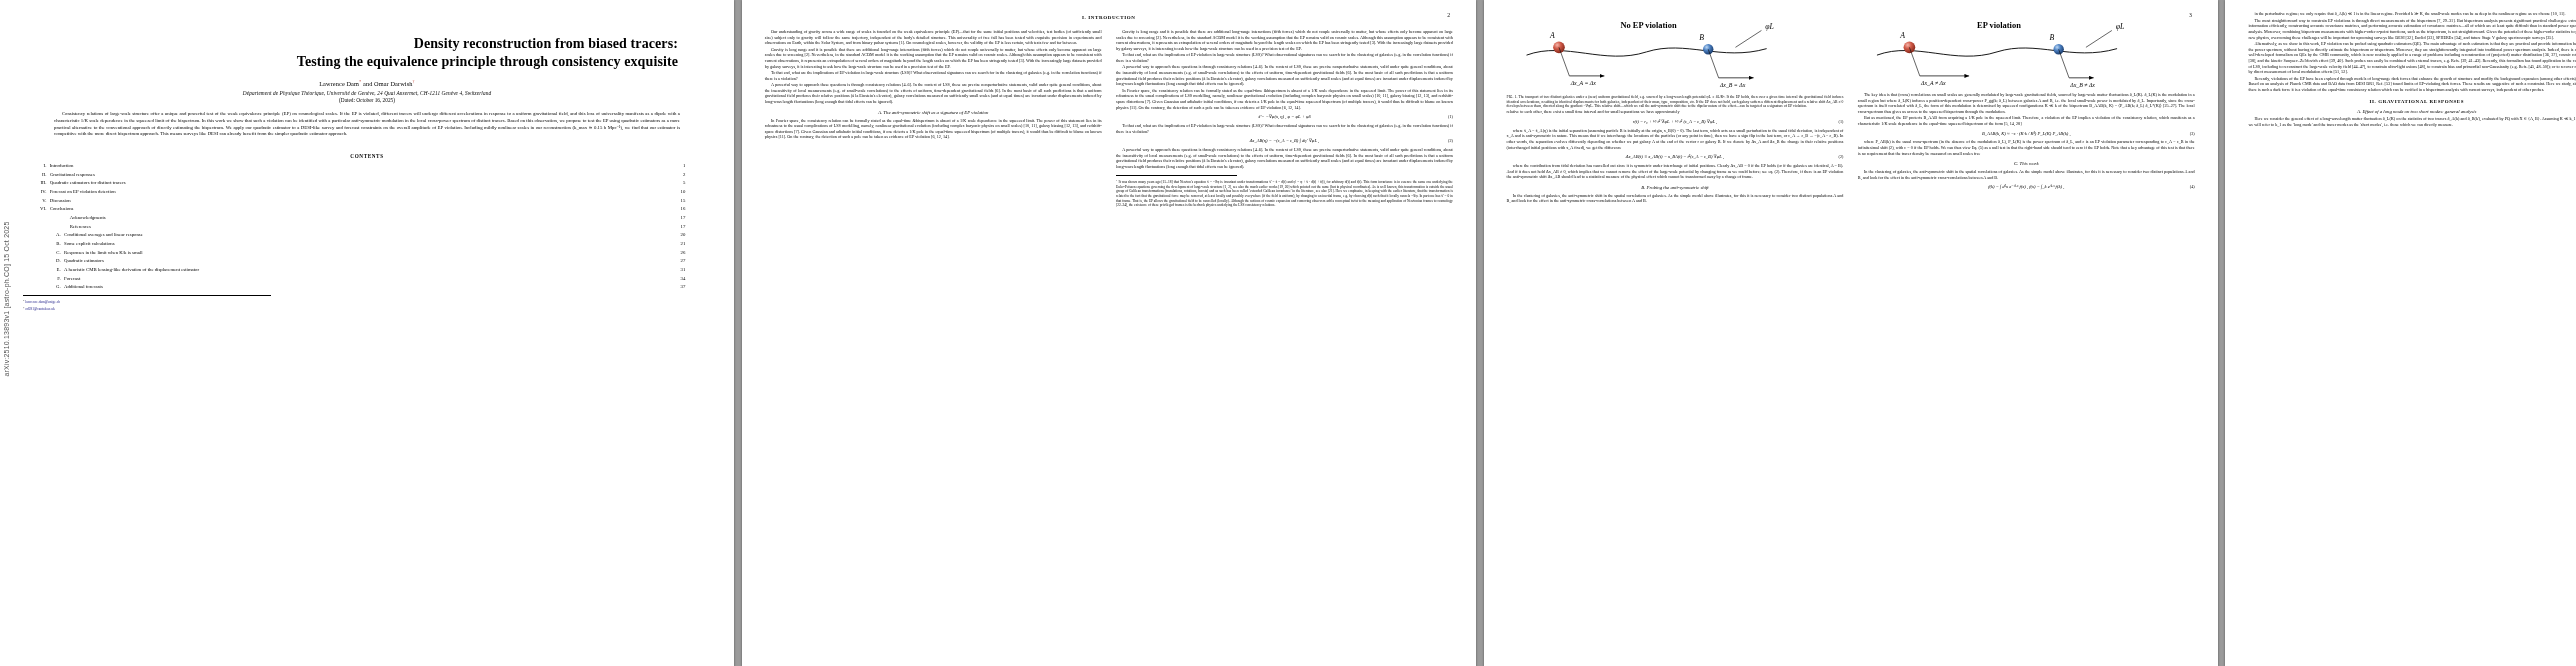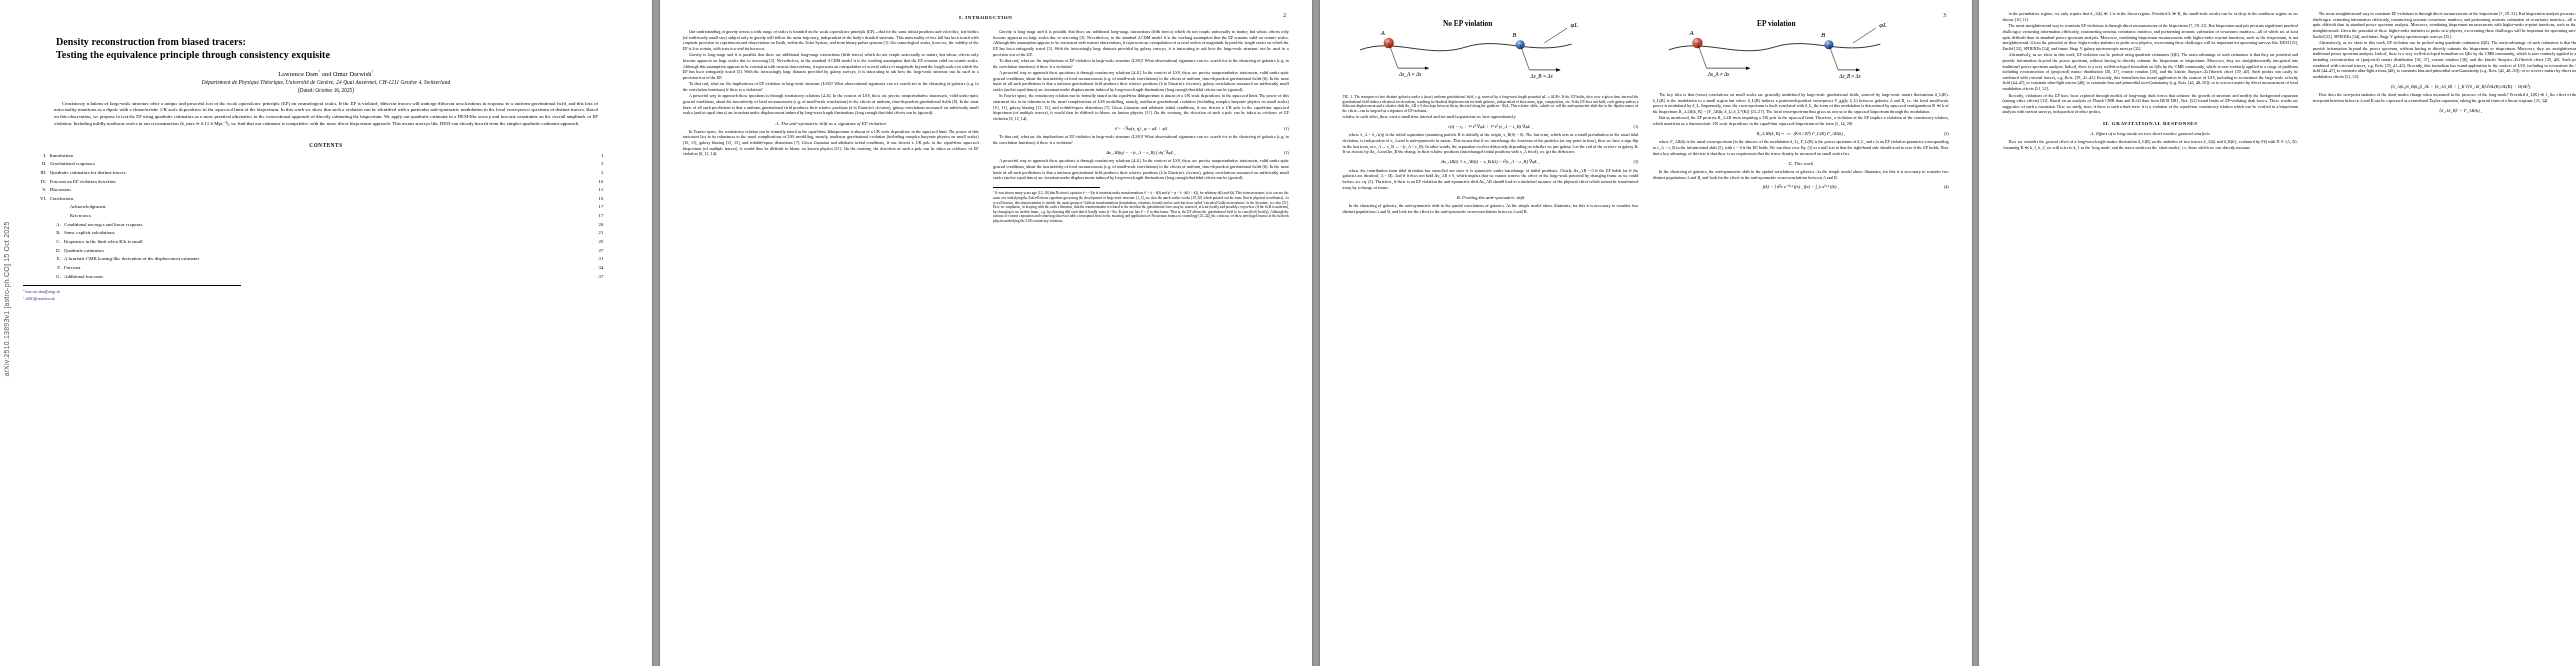--- a/index.html
+++ b/index.html
@@ -15,21 +15,21 @@
     position: relative;
     background: #9b9b9b;
     overflow: hidden;
     display: flex;
     gap: 7.8px;
     padding: 0;
   }
   .page {
     position: relative;
     background: #ffffff;
-    width: 652px;
+    width: 734px;
     height: 667px;
     flex: 0 0 auto;
     overflow: hidden;
     box-shadow: 0 0 2.2px rgba(0,0,0,0.45);
   }
   .page-inner {
     position: absolute;
     left: 23px;
     top: 9px;
     right: 23px;
@@ -54,23 +54,23 @@
     font-family: "Liberation Sans", sans-serif;
     font-size: 7px;
     letter-spacing: 0.2px;
     white-space: nowrap;
     transform-origin: 7.8px 7.8px;
     transform: rotate(-90deg) translate(-222px, 0px);
   }
 
   
   .title {
-    text-align: left;
+    text-align: right;
     font-weight: bold;
-    font-size: 10px;
+    font-size: 14px;
     line-height: 1.32;
     margin: 25.6px 33px 0 33px;
     letter-spacing: 0.1px;
   }
   .authors {
     text-align: center;
     font-size: 6.3px;
     margin-top: 7.8px;
     letter-spacing: 0.1px;
   }

